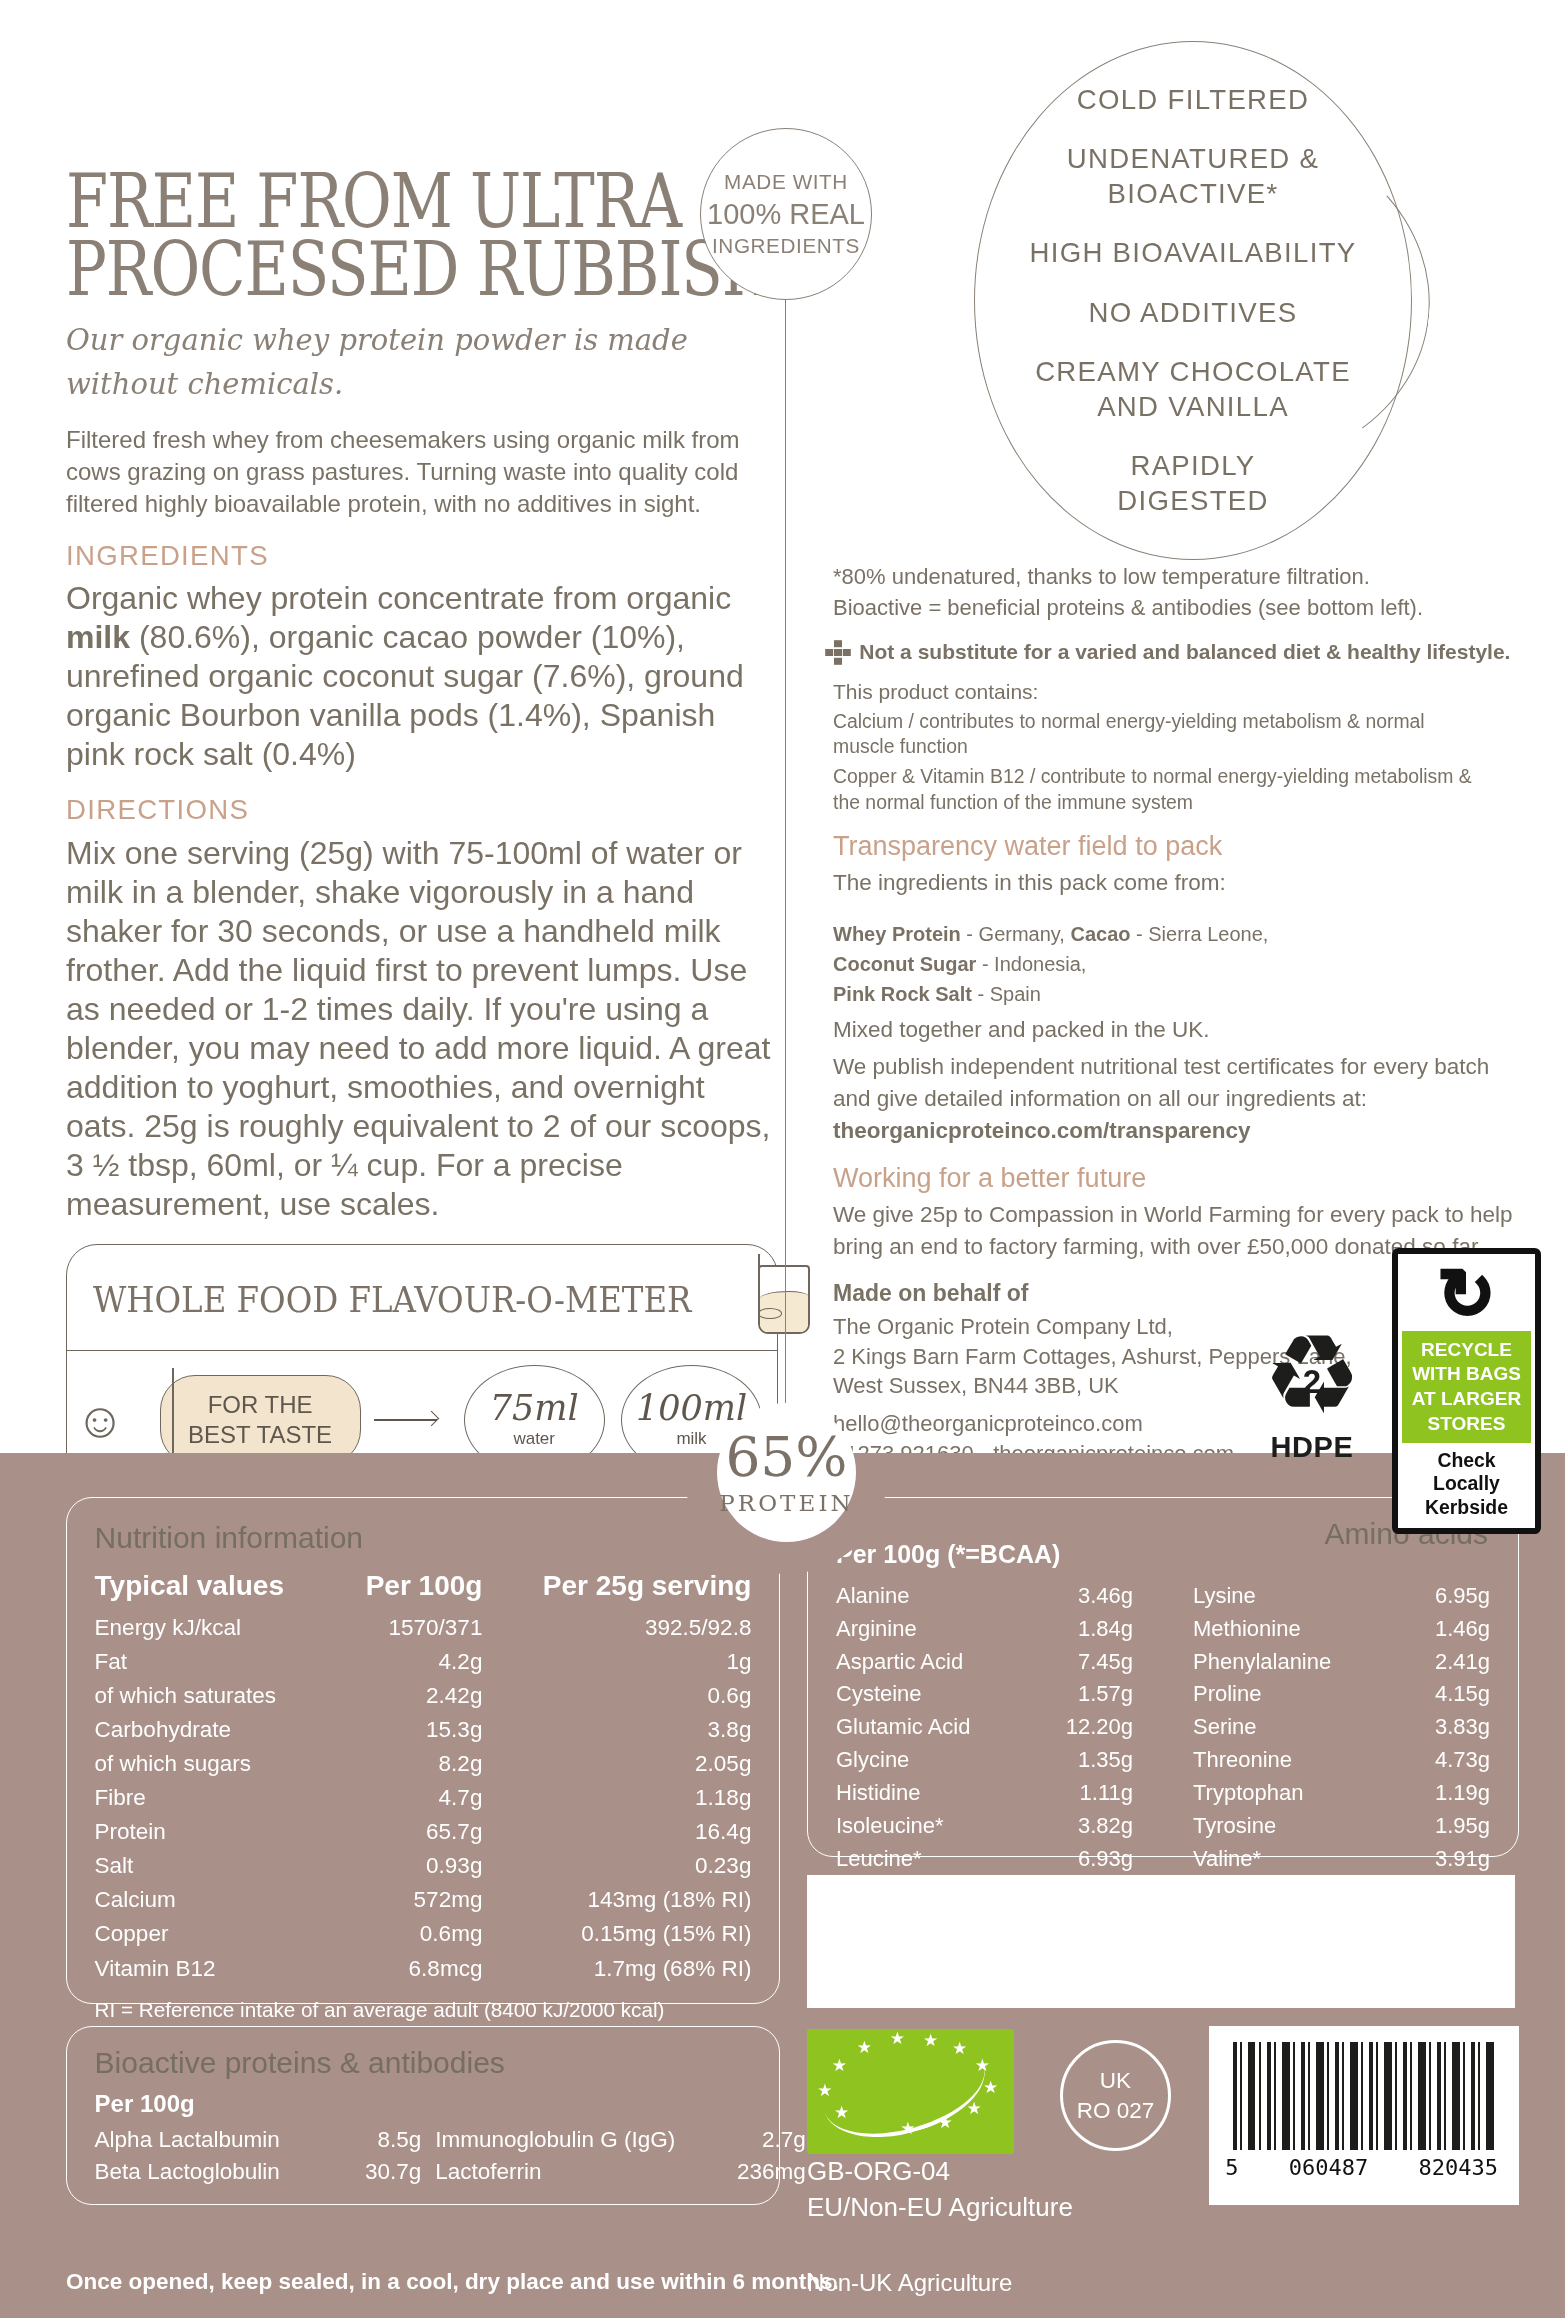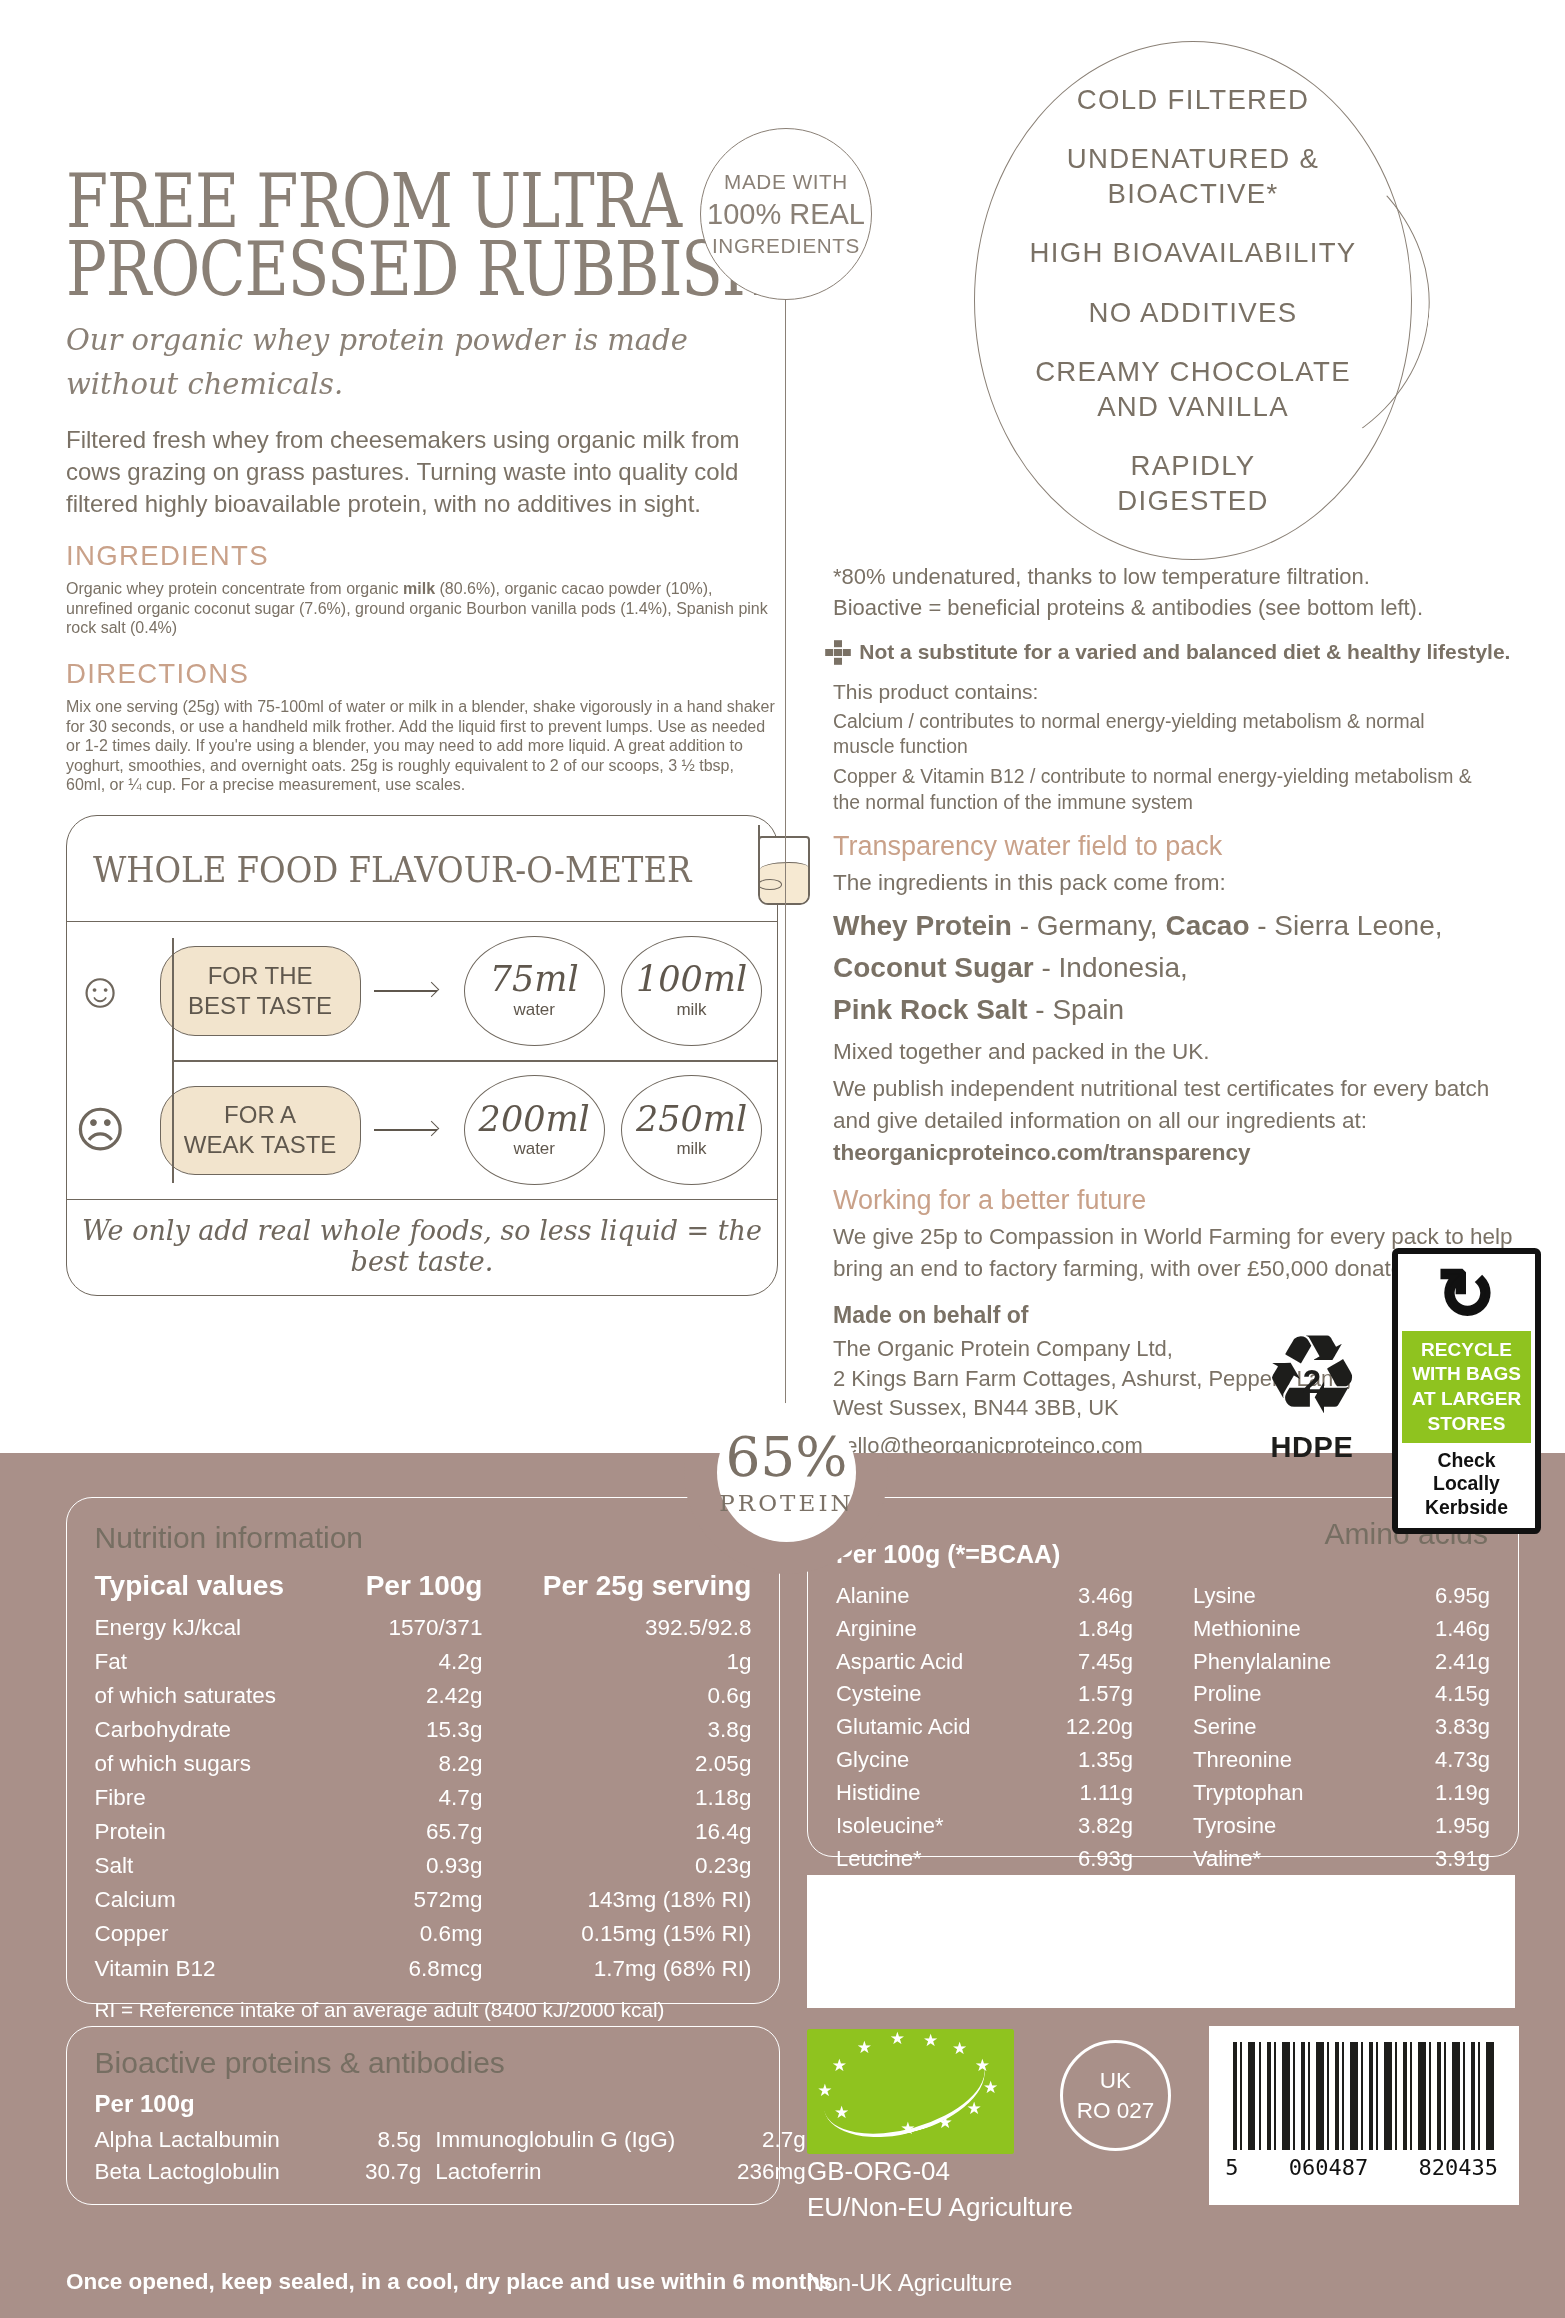--- a/index.html
+++ b/index.html
@@ -7,21 +7,21 @@
         font-family:"Liberation Sans",sans-serif;color:#7a7165;}
   b{font-weight:bold;}
   
   .col-left{position:absolute;left:66px;top:167px;width:714px;}
   .h1{font-family:"DejaVu Serif",serif;font-size:74px;line-height:0.92;color:#8a8076;
       transform:scaleX(0.82);transform-origin:left top;white-space:nowrap;letter-spacing:-1.3px;}
   .tagline{margin-top:16.3px;font-family:"DejaVu Serif",serif;font-style:italic;font-size:29px;
       line-height:1.5;color:#8a8076;width:658px;}
   .intro{margin-top:17.5px;font-size:24px;line-height:1.33;color:#7a7165;width:701px;}
   .sec-h{margin-top:20px;font-size:27.6px;letter-spacing:1.3px;color:#c9a189;}
-  .body-p{margin-top:7.5px;font-size:16px;line-height:1.22;width:711px;}
+  .body-p{margin-top:7.5px;font-size:32px;line-height:1.22;width:711px;}
   
   .fbox{margin-top:20px;border:1.9px solid #6f675d;border-radius:31px;color:#6f675d;width:710px;}
   .fbox-head{display:flex;align-items:center;justify-content:space-between;
       padding:19px 29px 16.3px 26px;border-bottom:1.9px solid #6f675d;}
   .fbox-title{font-family:"DejaVu Serif",serif;font-size:36px;color:#7b7166;
       transform:scaleX(0.9);transform-origin:left center;white-space:nowrap;}
   .glass{position:relative;width:53px;height:70px;margin-right:6.3px;}
   .glass-cup{position:absolute;left:0;bottom:0;width:48px;height:65px;border:2.5px solid #6f675d;
       border-radius:3.8px 3.8px 10px 10px;background:#fff;overflow:hidden;}
   .glass-liquid{position:absolute;left:0;right:0;bottom:0;height:62%;background:#f6e9d2;
@@ -67,21 +67,21 @@
   .col-right{position:absolute;left:833px;top:562px;width:698px;}
   .note1{font-size:22px;line-height:1.4;}
   .note2{display:flex;align-items:flex-start;margin-top:15px;}
   .cross-icon{flex:none;width:7.5px;height:7.5px;background:#7a7165;margin:10px 17.5px 0 1.3px;
       box-shadow:0 -8.8px #7a7165,0 8.8px #7a7165,-8.8px 0 #7a7165,8.8px 0 #7a7165;}
   .note2-t{font-size:21px;font-weight:bold;line-height:1.25;}
   .contains-t{margin-top:15px;font-size:21px;}
   .contains-p{margin-top:5px;font-size:19.4px;line-height:1.3;width:651px;}
   .pink-h{margin-top:16.3px;font-size:27px;color:#c9a189;}
   .rc-p{margin-top:5px;font-size:22.5px;line-height:1.42;}
-  .origins{margin-top:6px;font-size:28px;line-height:1.5;}
+  .origins{margin-top:20px;font-size:20px;line-height:1.5;}
   .certs-url{display:block;}
   .behalf{margin-top:17.5px;font-size:23px;font-weight:bold;}
   .address{margin-top:5px;font-size:22px;line-height:1.33;width:526px;}
   .contact{margin-top:8.8px;font-size:22px;line-height:1.38;}
   
   .hdpe{position:absolute;left:1243px;top:1320px;width:138px;text-align:center;color:#1d1d1b;z-index:3;}
   .hdpe-sym{position:relative;font-size:110px;line-height:1;}
   .hdpe-num{position:absolute;left:0;right:0;top:45px;font-size:33px;font-weight:bold;}
   .hdpe-label{font-size:29px;font-weight:bold;letter-spacing:0.6px;margin-top:1.3px;}
   .oprl{position:absolute;left:1392px;top:1248px;width:149px;border:6.3px solid #111;border-radius:6.3px;

